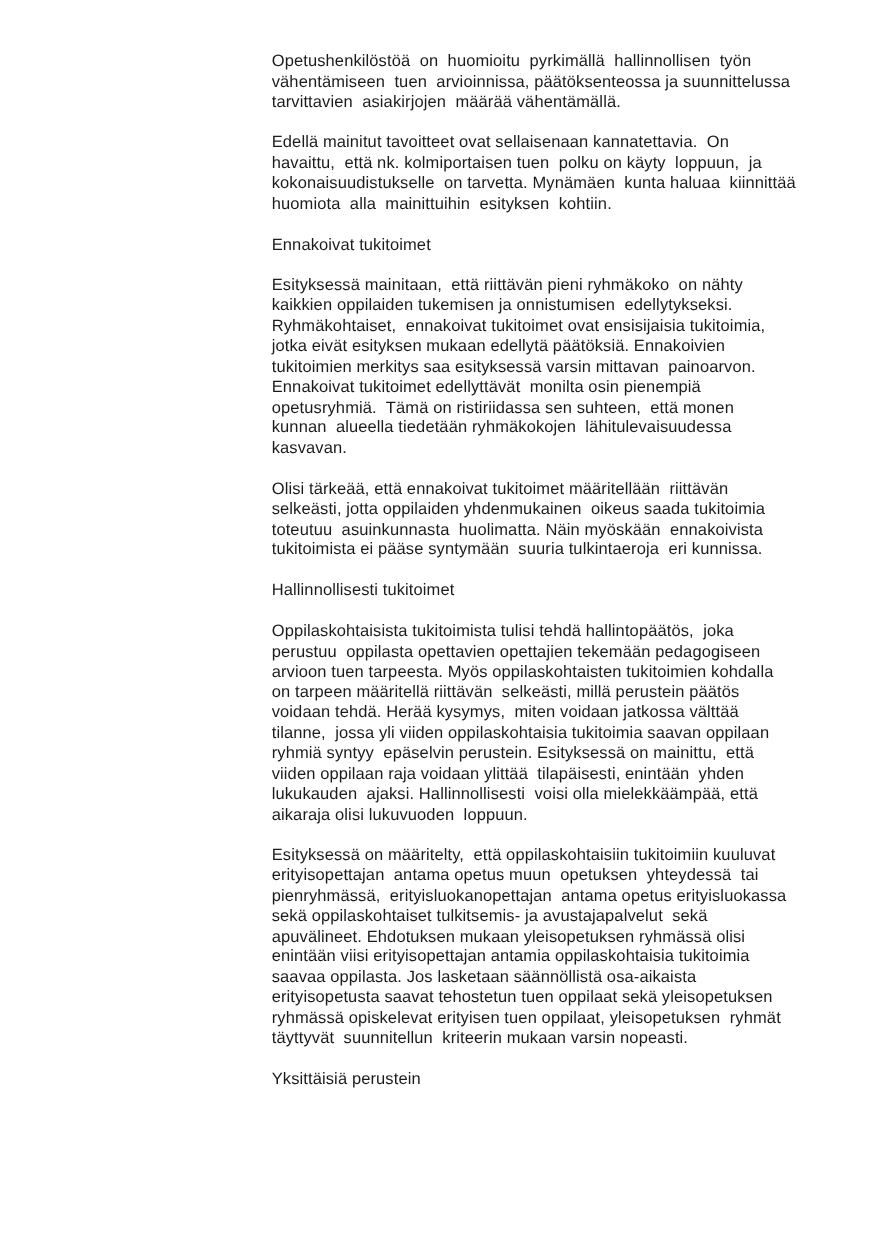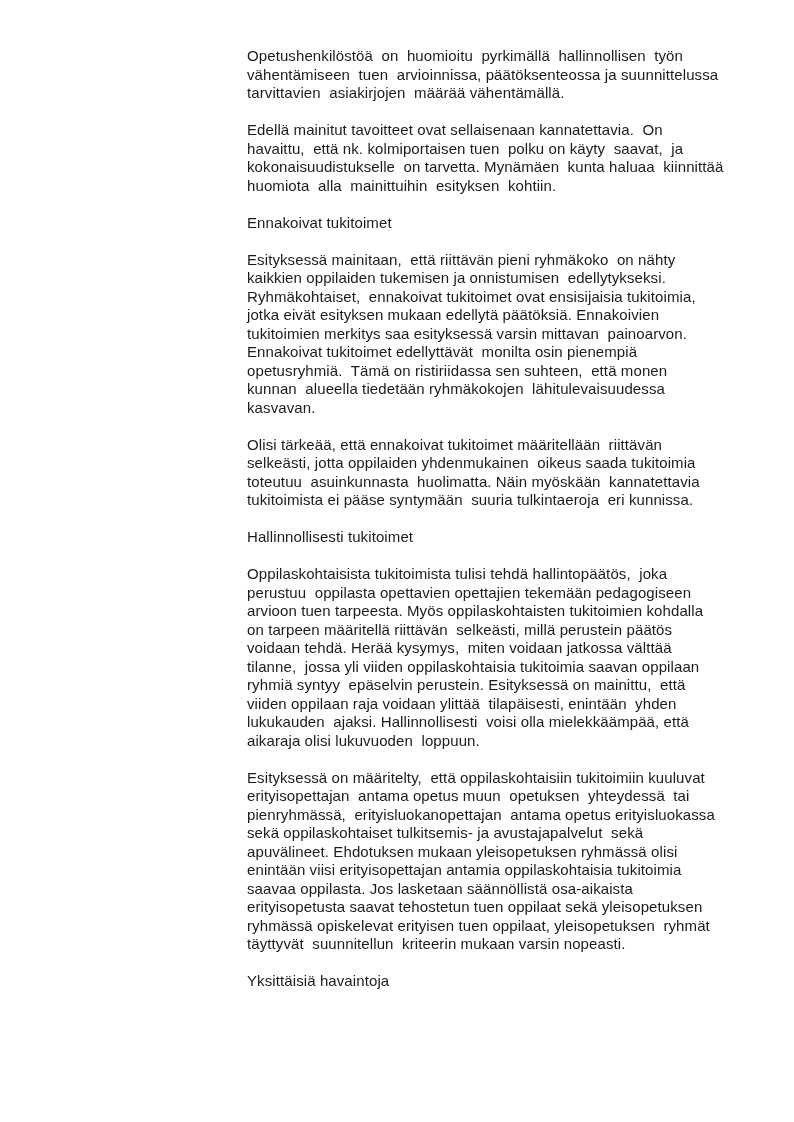--- a/index.html
+++ b/index.html
@@ -40,39 +40,39 @@
 <body>
 
 <div class="page">
   <div class="text-block">
 
     <p>Opetushenkilöstöä  on  huomioitu  pyrkimällä  hallinnollisen  työn
 vähentämiseen  tuen  arvioinnissa, päätöksenteossa ja suunnittelussa
 tarvittavien  asiakirjojen  määrää vähentämällä.</p>
 
     <p>Edellä mainitut tavoitteet ovat sellaisenaan kannatettavia.  On
-havaittu,  että nk. kolmiportaisen tuen  polku on käyty  saavat,  ja
+havaittu,  että nk. kolmiportaisen tuen  polku on käyty  loppuun,  ja
 kokonaisuudistukselle  on tarvetta. Mynämäen  kunta haluaa  kiinnittää
 huomiota  alla  mainittuihin  esityksen  kohtiin.</p>
 
     <h2 class="heading">Ennakoivat tukitoimet</h2>
 
     <p>Esityksessä mainitaan,  että riittävän pieni ryhmäkoko  on nähty
 kaikkien oppilaiden tukemisen ja onnistumisen  edellytykseksi.
 Ryhmäkohtaiset,  ennakoivat tukitoimet ovat ensisijaisia tukitoimia,
 jotka eivät esityksen mukaan edellytä päätöksiä. Ennakoivien
 tukitoimien merkitys saa esityksessä varsin mittavan  painoarvon.
 Ennakoivat tukitoimet edellyttävät  monilta osin pienempiä
 opetusryhmiä.  Tämä on ristiriidassa sen suhteen,  että monen
 kunnan  alueella tiedetään ryhmäkokojen  lähitulevaisuudessa
 kasvavan.</p>
 
     <p>Olisi tärkeää, että ennakoivat tukitoimet määritellään  riittävän
 selkeästi, jotta oppilaiden yhdenmukainen  oikeus saada tukitoimia
-toteutuu  asuinkunnasta  huolimatta. Näin myöskään  kannatettavia
+toteutuu  asuinkunnasta  huolimatta. Näin myöskään  ennakoivista
 tukitoimista ei pääse syntymään  suuria tulkintaeroja  eri kunnissa.</p>
 
     <h2 class="heading">Hallinnollisesti tukitoimet</h2>
 
     <p>Oppilaskohtaisista tukitoimista tulisi tehdä hallintopäätös,  joka
 perustuu  oppilasta opettavien opettajien tekemään pedagogiseen
 arvioon tuen tarpeesta. Myös oppilaskohtaisten tukitoimien kohdalla
 on tarpeen määritellä riittävän  selkeästi, millä perustein päätös
 voidaan tehdä. Herää kysymys,  miten voidaan jatkossa välttää
 tilanne,  jossa yli viiden oppilaskohtaisia tukitoimia saavan oppilaan
@@ -85,17 +85,17 @@
 erityisopettajan  antama opetus muun  opetuksen  yhteydessä  tai
 pienryhmässä,  erityisluokanopettajan  antama opetus erityisluokassa
 sekä oppilaskohtaiset tulkitsemis- ja avustajapalvelut  sekä
 apuvälineet. Ehdotuksen mukaan yleisopetuksen ryhmässä olisi
 enintään viisi erityisopettajan antamia oppilaskohtaisia tukitoimia
 saavaa oppilasta. Jos lasketaan säännöllistä osa-aikaista
 erityisopetusta saavat tehostetun tuen oppilaat sekä yleisopetuksen
 ryhmässä opiskelevat erityisen tuen oppilaat, yleisopetuksen  ryhmät
 täyttyvät  suunnitellun  kriteerin mukaan varsin nopeasti.</p>
 
-    <h2 class="heading">Yksittäisiä havaintoja </h2>
+    <h2 class="heading">Yksittäisiä perustein </h2>
 
 
   </div>
 </div>
 
 </body></html>

